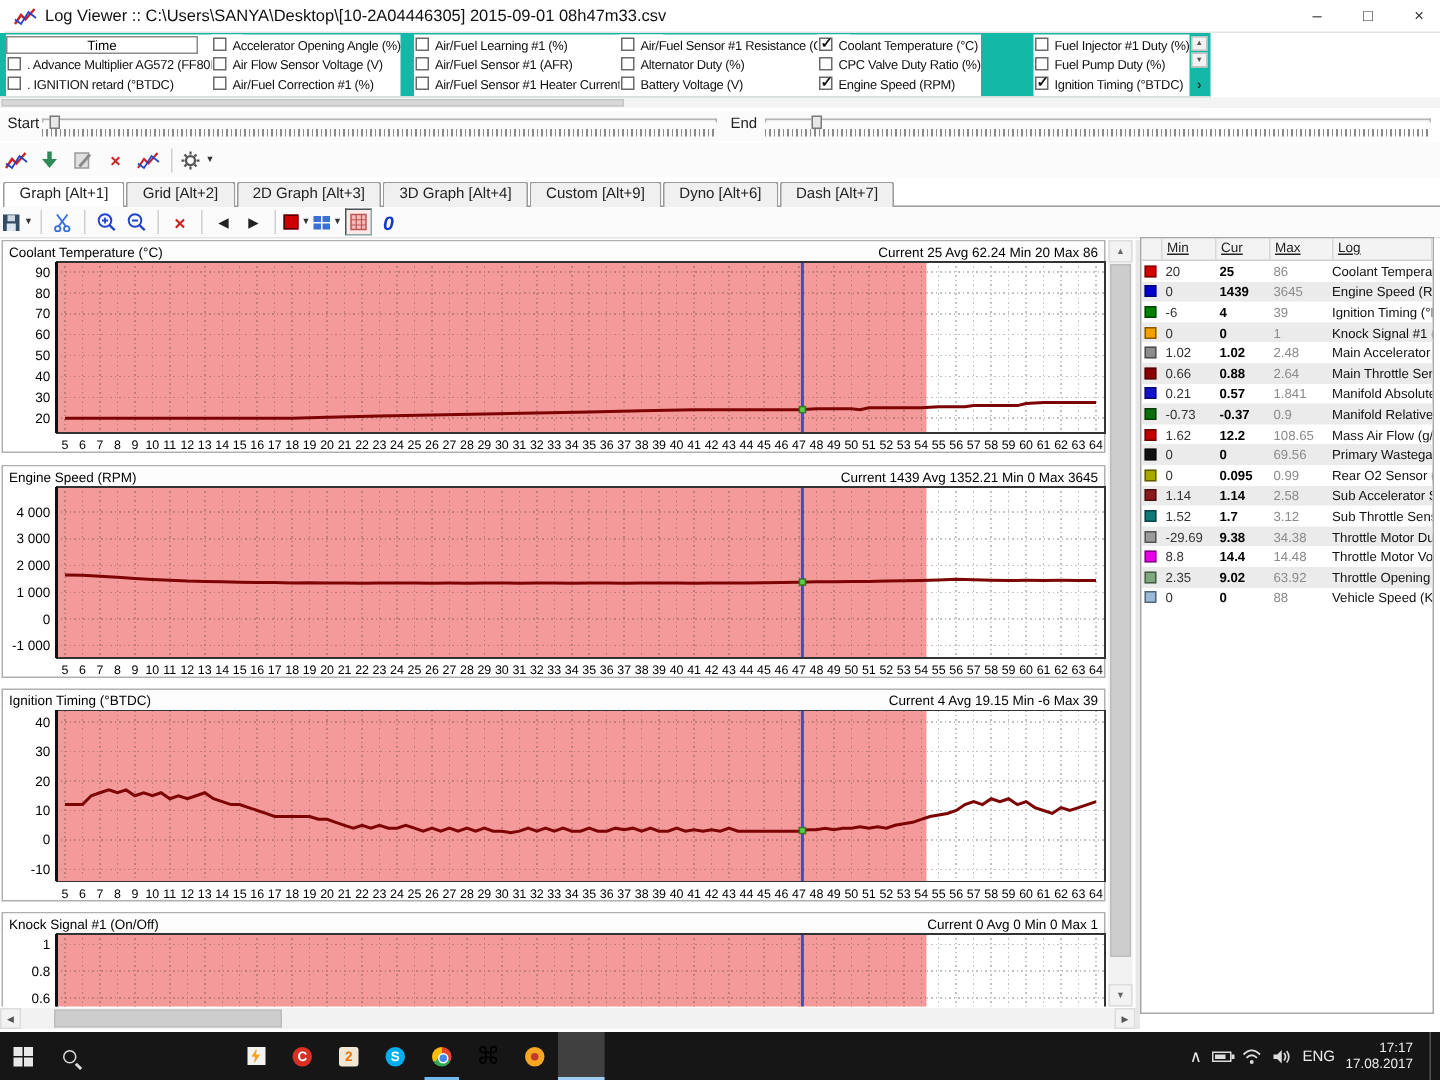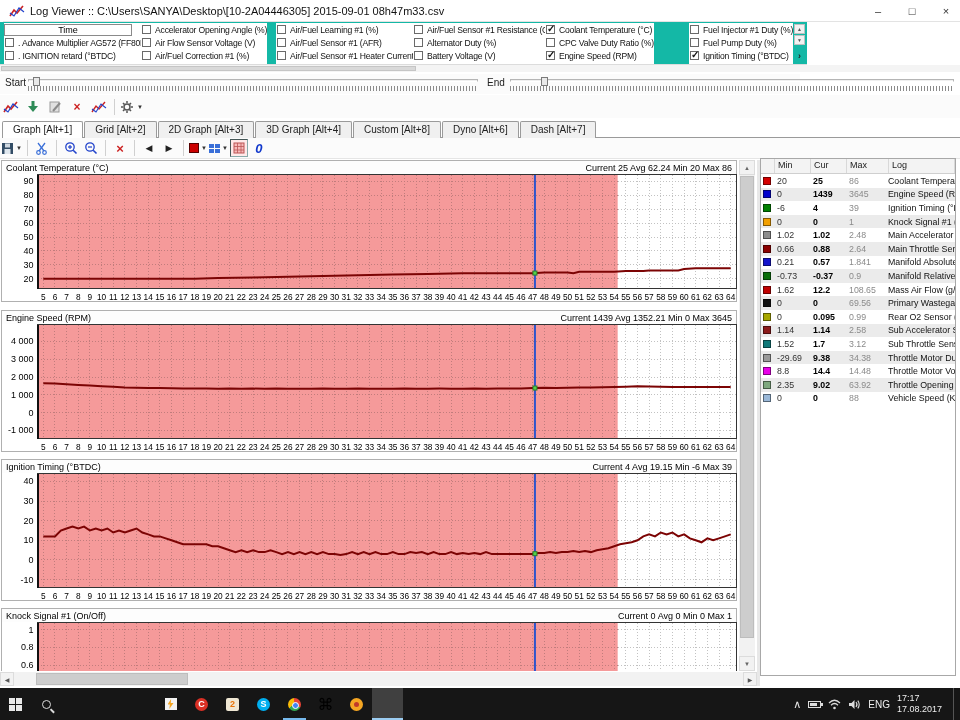--- a/index.html
+++ b/index.html
@@ -62,21 +62,21 @@
   .vscroll{position:absolute;left:739px;top:160px;width:16px;height:511px;background:#f2f2f2;}
   .vsbtn{position:absolute;left:0;width:16px;height:15px;background:#f2f2f2;border:1px solid #dcdcdc;font-size:6px;color:#666;display:flex;align-items:center;justify-content:center;}
   .vsthumb{position:absolute;left:1px;top:16px;width:14px;height:462px;background:#cdcdcd;border:1px solid #bdbdbd;}
   .hscroll{position:absolute;left:0;top:672px;width:757px;height:14px;background:#f2f2f2;}
   .hsbtn{position:absolute;top:0;width:14px;height:14px;background:#f2f2f2;border:1px solid #dcdcdc;font-size:6px;color:#555;display:flex;align-items:center;justify-content:center;}
   .hsthumb{position:absolute;left:36px;top:1px;width:152px;height:12px;background:#cdcdcd;border:1px solid #bdbdbd;}
   .splitter{position:absolute;left:757px;top:160px;width:3px;height:526px;background:#e8e8e8;}
   
   .sidePanel{position:absolute;left:760px;top:158px;width:196px;height:518px;border:1px solid #a8a8a8;background:#fff;overflow:hidden;}
   .thead{display:flex;height:15px;background:#f3f3f3;border-bottom:1px solid #cfcfcf;}
-  .thead span{font-size:9px;color:#222;border-right:1px solid #d8d8d8;padding:1px 0 0 3px;}
+  .thead span{font-size:9px;color:#222;border-right:1px solid #d8d8d8;padding:1px 0 0 3px;text-decoration:underline;}
   .c-chip{width:14px;flex:0 0 14px;}
   .c-min{width:36px;flex:0 0 36px;}
   .c-cur{width:36px;flex:0 0 36px;}
   .c-max{width:42px;flex:0 0 42px;}
   .c-log{flex:1;}
   .trow{display:flex;height:13.6px;align-items:center;}
   .trow.alt{background:#ebebeb;}
   .chip{width:8px;height:8px;border:1px solid rgba(0,0,0,.45);margin-left:2px;}
   .trow span{font-size:8.8px;white-space:nowrap;overflow:hidden;}
   .v-min{color:#333;}
@@ -86,21 +86,21 @@
   .trow .c-min,.trow .c-cur,.trow .c-max{padding-left:3px;}
   
   .taskbar{position:absolute;left:0;top:688px;width:960px;height:32px;background:#161616;display:flex;align-items:stretch;}
   .tapp{width:31px;display:flex;align-items:center;justify-content:center;position:relative;}
   .tapp.open:after{content:"";position:absolute;left:4px;right:4px;bottom:0;height:2px;background:#76b9ed;}
   .tapp.focused{background:#404040;}
   .tapp.focused:after{content:"";position:absolute;left:0;right:0;bottom:0;height:2px;background:#9ccdf2;}
   .tray{margin-left:auto;display:flex;align-items:center;gap:7px;padding-right:2px;}
   .trayicon{color:#e8e8e8;font-size:11px;display:flex;align-items:center;justify-content:center;}
   .lang{color:#eee;font-size:10px;}
-  .clock{color:#eee;font-size:9px;line-height:11px;padding-right:4px;}
+  .clock{color:#eee;font-size:9px;text-align:right;line-height:11px;padding-right:4px;}
   .showdesk{width:5px;height:32px;border-left:1px solid #555;}
   
   .i-start{display:grid;grid-template-columns:6px 6px;grid-gap:1px;}
   .i-start span{width:6px;height:6px;background:#e8e8e8;}
   .i-search{width:9px;height:9px;border:1.5px solid #dcdcdc;border-radius:50%;position:relative;}
   .i-search:after{content:"";position:absolute;width:5px;height:1.5px;background:#dcdcdc;transform:rotate(45deg);left:7px;top:9px;}
   .i-winamp{width:12px;height:12px;background:#f3f3f3;position:relative;}
   .i-winamp:after{content:"";position:absolute;left:3px;top:1px;width:6px;height:10px;background:#f5a623;clip-path:polygon(60% 0,0 55%,40% 55%,30% 100%,100% 40%,55% 40%);}
   .i-ccleaner{width:13px;height:13px;border-radius:50%;background:#d93025;color:#fff;font-size:9px;font-weight:bold;display:flex;align-items:center;justify-content:center;}
   .i-2gis{width:13px;height:13px;border-radius:2px;background:#efe7d3;color:#e8730a;font-size:9px;font-weight:bold;display:flex;align-items:center;justify-content:center;}
@@ -295,21 +295,21 @@
             <line x1="3" y1="3" x2="4.4" y2="4.4"></line>
             <line x1="9.6" y1="9.6" x2="11" y2="11"></line>
             <line x1="11" y1="3" x2="9.6" y2="4.4"></line>
             <line x1="3" y1="11" x2="4.4" y2="9.6"></line>
           </g>
         </svg>
       <span class="dd">▼</span>
     </span>
   </div>
 
-  <div class="tabsRow" id="tabs"><span class="tab active">Graph [Alt+1]</span><span class="tab">Grid [Alt+2]</span><span class="tab">2D Graph [Alt+3]</span><span class="tab">3D Graph [Alt+4]</span><span class="tab">Custom [Alt+8]</span><span class="tab">Dyno [Alt+6]</span><span class="tab">Dash [Alt+7]</span></div>
+  <div class="tabsRow" id="tabs"><span class="tab active">Graph [Alt+1]</span><span class="tab">Grid [Alt+2]</span><span class="tab">2D Graph [Alt+3]</span><span class="tab">3D Graph [Alt+4]</span><span class="tab">Custom [Alt+9]</span><span class="tab">Dyno [Alt+6]</span><span class="tab">Dash [Alt+7]</span></div>
 
   <div class="toolbar2">
     <span class="t2btn">
       <svg width="13" height="13" viewBox="0 0 13 13">
           <rect x="1" y="1" width="11" height="11" fill="#334d66"></rect>
           <rect x="3.5" y="7" width="6" height="5" fill="#dfe7ee"></rect>
           <rect x="4" y="1.5" width="5" height="4" fill="#cfd8e0"></rect>
         </svg>
       <span class="dd">▼</span>
     </span>

